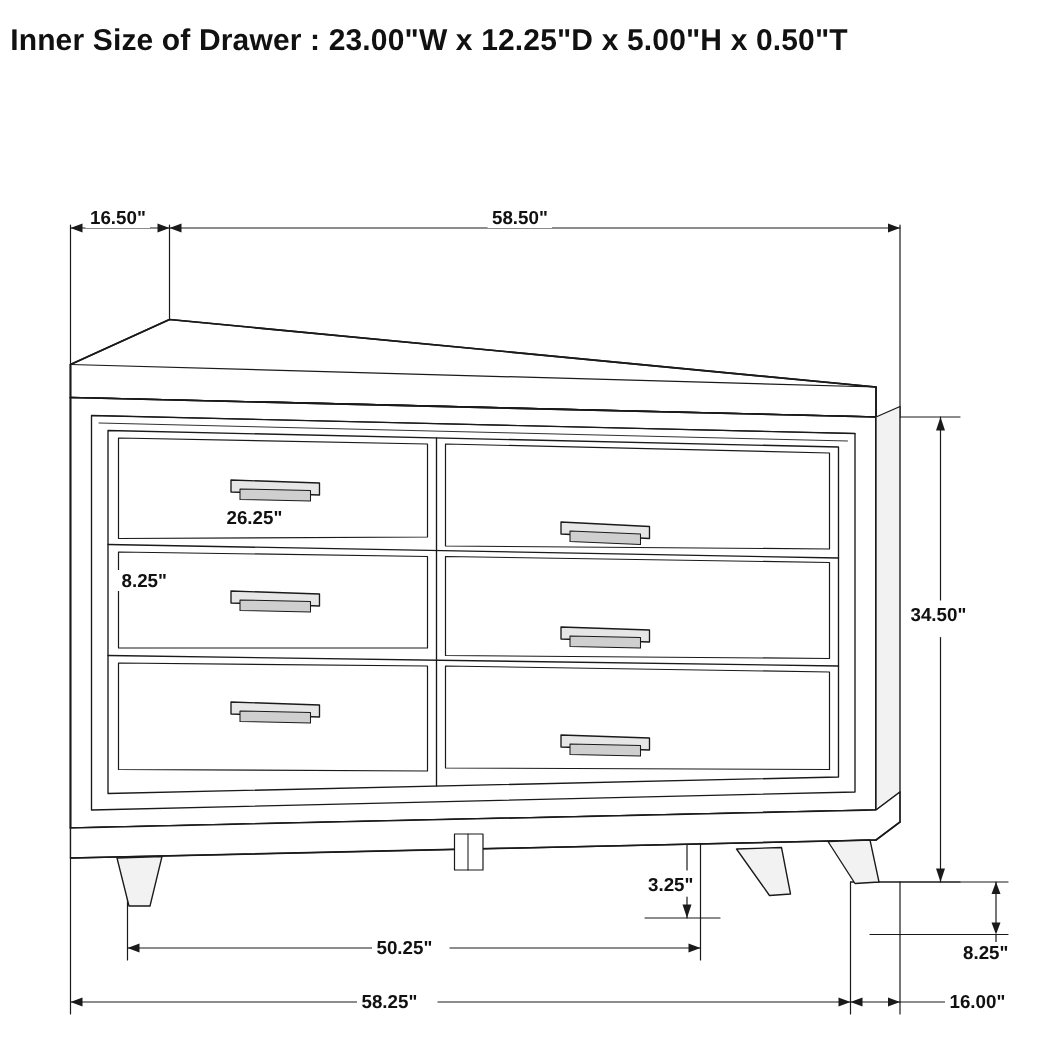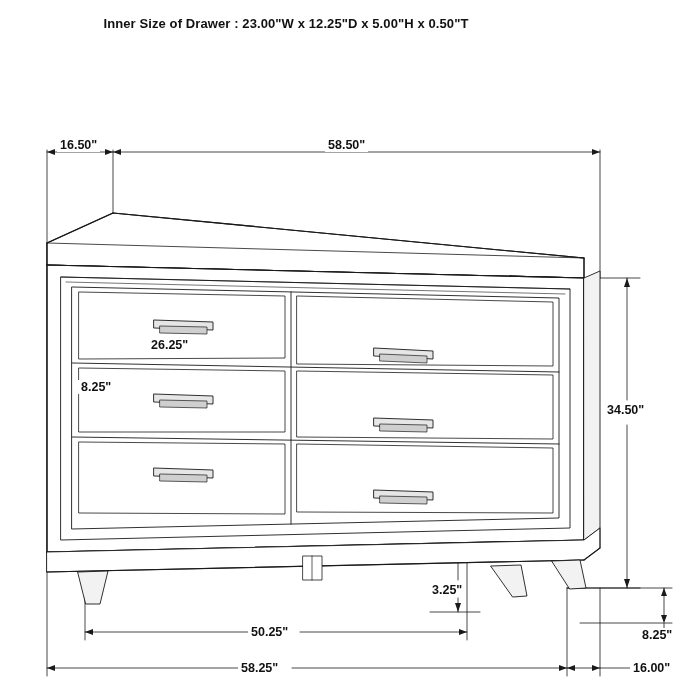--- a/index.html
+++ b/index.html
@@ -19,21 +19,21 @@
     position: relative;
     width: 700px;
     height: 700px;
   }
   .title {
     position: absolute;
     top: 16px;
     left: 0;
     width: 572px;
     text-align: center;
-    font-size: 13px;
+    font-size: 20px;
     font-weight: bold;
     letter-spacing: 0.1px;
     color: #111111;
   }
   svg.diagram {
     position: absolute;
     top: 0;
     left: 0;
     width: 700px;
     height: 700px;

